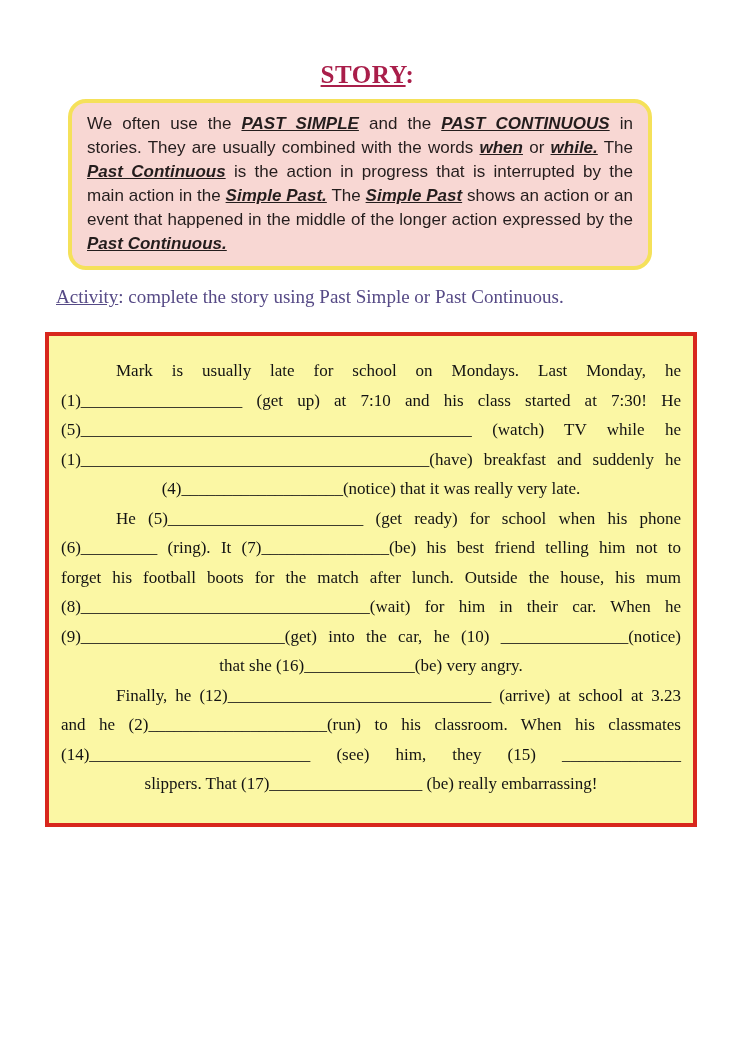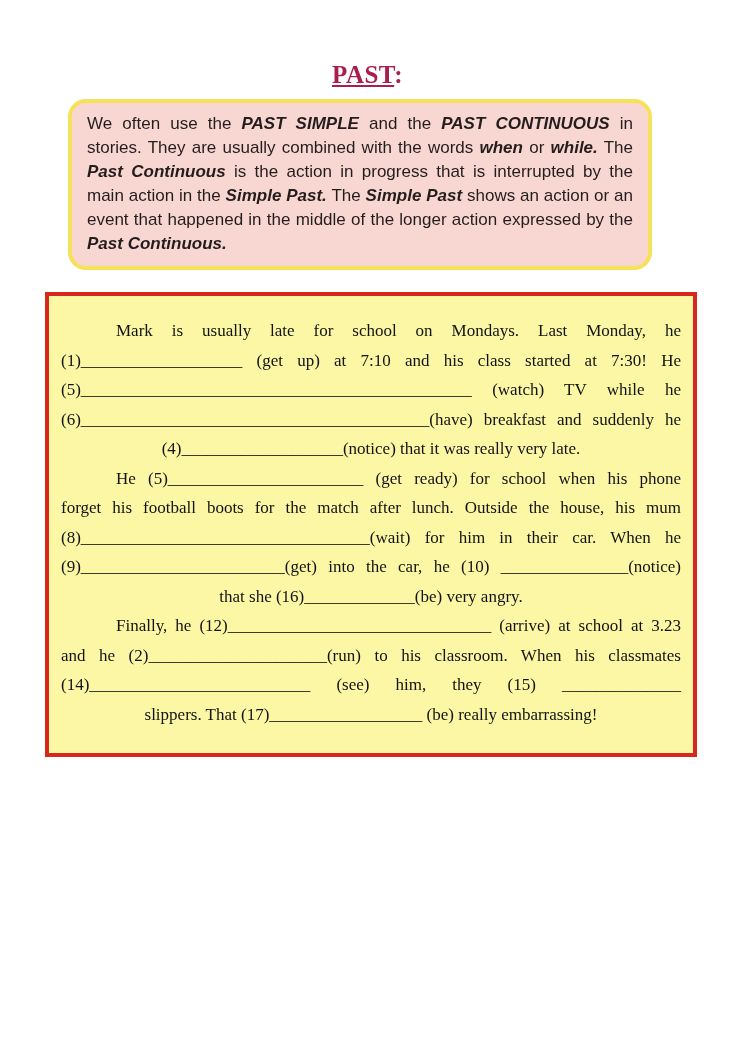--- a/index.html
+++ b/index.html
@@ -19,21 +19,21 @@
     margin:0;line-height:32px;letter-spacing:0.5px;
   }
   
   .intro-box{
     margin:9px auto 0 68px;width:584px;box-sizing:border-box;
     background:#F8D7D3;border:4px solid #F5E15A;border-radius:18px;
     padding:9px 15px 10px 15px;
     font-family:"Liberation Sans", sans-serif;
     font-size:17px;line-height:24px;color:#241D1D;text-align:justify;
   }
-  .intro-box .bi{font-weight:bold;font-style:italic;}
+  .intro-box .bi{font-weight:bold;font-style:italic;text-decoration:underline;}
   
   .activity{
     margin:14px 0 0 56px;font-size:19px;color:#564A86;line-height:26px;
   }
   .activity .ul{text-decoration:underline;}
   
   .story-box{
     margin:22px 0 0 45px;width:652px;box-sizing:border-box;
     background:#FBF7A4;border:4px solid #D8271D;
     padding:20px 12px 24px 12px;
@@ -41,33 +41,35 @@
   }
   .line{line-height:29.5px;text-align:center;}
   .line.justify{text-align:justify;text-align-last:justify;}
   .line.indent{text-indent:55px;}
 </style>
 </head>
 <body>
 
 <div class="page">
 
-  <h1 class="title1"><span class="ul">PAST</span><span>:</span></h1>
+  <h1 class="title1"><span class="ul">STORY</span><span>:</span></h1>
 
 
   <div class="intro-box"><span>We often use the </span><span class="bi">PAST SIMPLE</span><span> and the </span><span class="bi">PAST CONTINUOUS</span><span> in stories. They are usually combined with the words </span><span class="bi">when</span><span> or </span><span class="bi">while.</span><span> The </span><span class="bi">Past Continuous</span><span> is the action in progress that is interrupted by the main action in the </span><span class="bi">Simple Past.</span><span> The </span><span class="bi">Simple Past</span><span> shows an action or an event that happened in the middle of the longer action expressed by the </span><span class="bi">Past Continuous.</span></div>
 
+  <div class="activity"><span class="ul">Activity</span><span>: </span><span>complete the story using Past Simple or Past Continuous.</span></div>
 
   <div class="story-box">
     <div class="line justify indent">Mark is usually late for school on Mondays. Last Monday, he</div>
     <div class="line justify">(1)___________________ (get up) at 7:10 and his class started at 7:30! He</div>
     <div class="line justify">(5)______________________________________________ (watch) TV while he</div>
-    <div class="line justify">(6)_________________________________________(have) breakfast and suddenly he</div>
+    <div class="line justify">(1)_________________________________________(have) breakfast and suddenly he</div>
     <div class="line">(4)___________________(notice) that it was really very late.</div>
     <div class="line justify indent">He (5)_______________________ (get ready) for school when his phone</div>
+    <div class="line justify">(6)_________ (ring). It (7)_______________(be) his best friend telling him not to</div>
     <div class="line justify">forget his football boots for the match after lunch. Outside the house, his mum</div>
     <div class="line justify">(8)__________________________________(wait) for him in their car. When he</div>
     <div class="line justify">(9)________________________(get) into the car, he (10) _______________(notice)</div>
     <div class="line">that she (16)_____________(be) very angry.</div>
     <div class="line justify indent">Finally, he (12)_______________________________ (arrive) at school at 3.23</div>
     <div class="line justify">and he (2)_____________________(run) to his classroom. When his classmates</div>
     <div class="line justify">(14)__________________________ (see) him, they (15) ______________</div>
     <div class="line">slippers. That (17)__________________ (be) really embarrassing!</div>
   </div>
 

